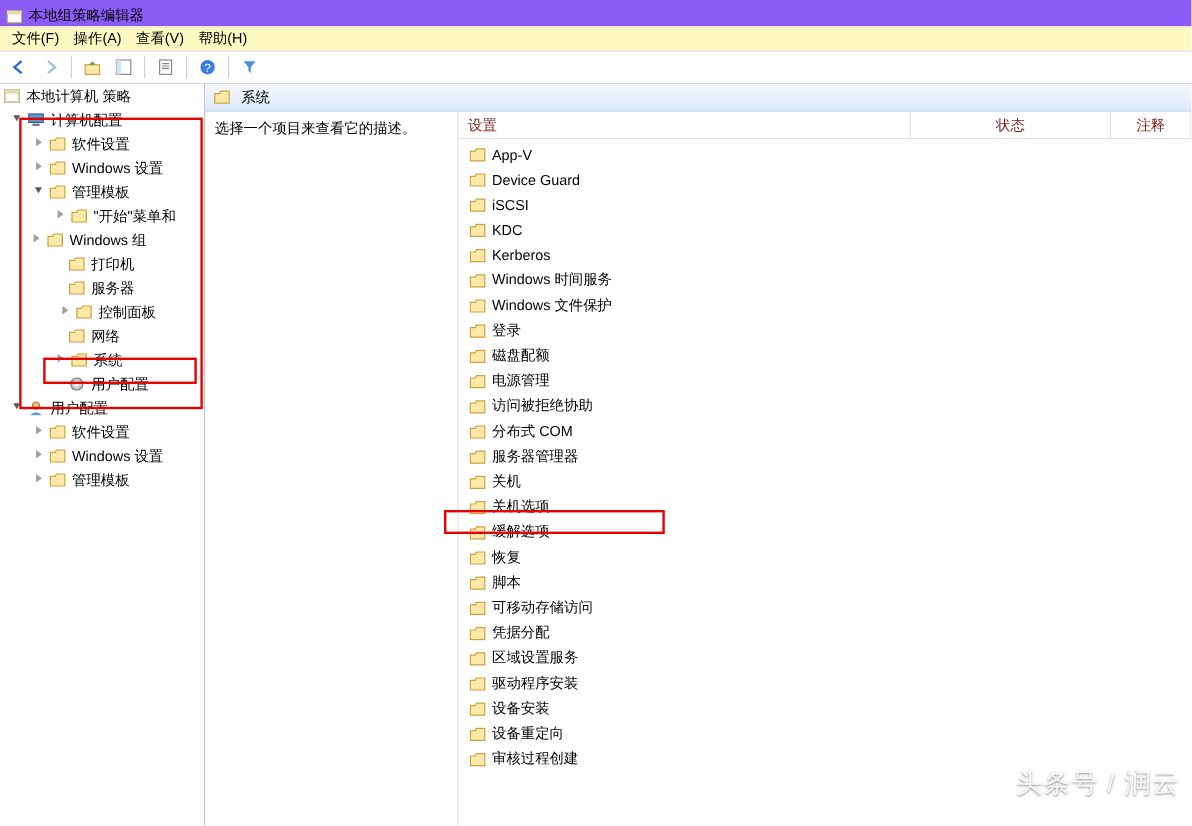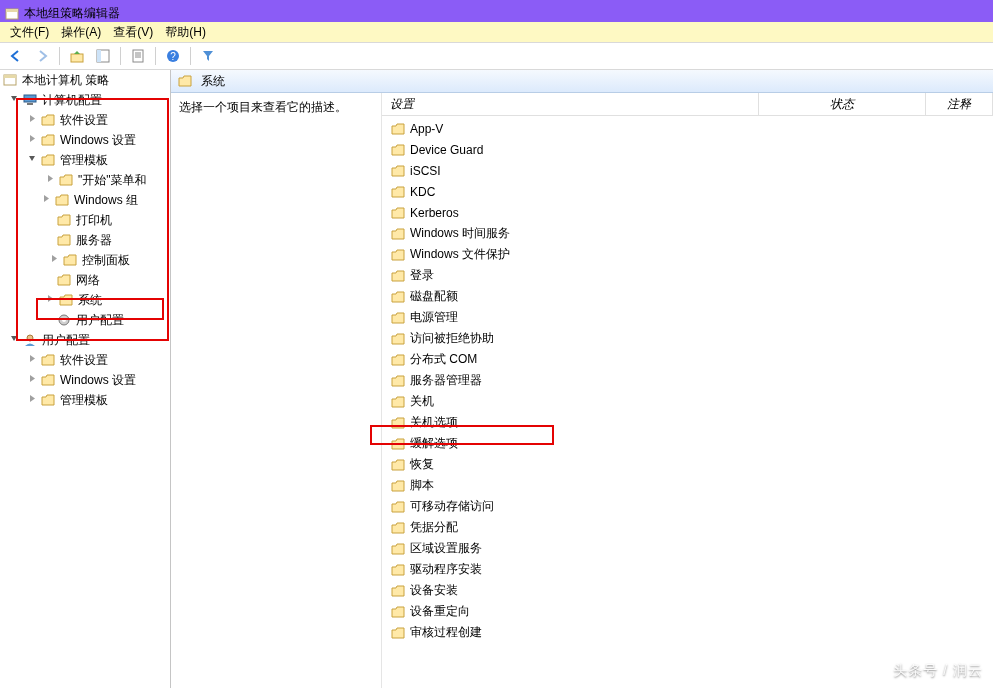--- a/index.html
+++ b/index.html
@@ -123,22 +123,21 @@
   .list-header {
     height: 22px;
     display: flex;
     border-bottom: 1px solid #e0e0e0;
   }
   .list-header-cell {
     display: flex;
     align-items: center;
     padding: 0 8px;
     border-right: 1px solid #e0e0e0;
-    color: #000000;
-    font-style: italic;
+    color: #7f1d1d;
   }
   .lh-setting { width: 360px; }
   .lh-state { width: 150px; justify-content: center; }
   .lh-note { flex: 1; justify-content: center; }
   .list-body {
     padding: 2px 0;
   }
   .list-row {
     display: flex;
     align-items: center;
@@ -148,22 +147,22 @@
   }
   .list-row .icon { margin-right: 4px; }
   .hi-box {
     position: absolute;
     border: 2px solid #e40303;
     box-sizing: border-box;
     pointer-events: none;
   }
   .watermark {
     position: absolute;
-    right: 10px; bottom: 8px;
-    font-size: 14px;
+    right: 10px; bottom: 20px;
+    font-size: 22px;
     color: rgba(255,255,255,0.9);
     text-shadow: 0 1px 2px rgba(0,0,0,0.5);
     font-weight: 500;
     letter-spacing: 1px;
   }
   .label-text { white-space: nowrap; }
 </style>
 </head>
 <body>
 
@@ -311,21 +310,21 @@
             </svg>
           </span>
         <span class="icon">
             <svg width="14" height="12">
               <path d="M1 3 L5 3 L6 1 L13 1 L13 11 L1 11 Z" fill="#ffe9a8" stroke="#c9a23f"></path>
             </svg>
           </span>
         <span class="label-text">"开始"菜单和</span>
       </div>
 
-      <div class="tree-row" style="padding-left:40px">
+      <div class="tree-row" style="padding-left:24px">
         <span class="expander">
             <svg width="9" height="9">
               <path d="M2 1 L7 4.5 L2 8 Z" fill="#a0a0a0"></path>
             </svg>
           </span>
         <span class="icon">
             <svg width="14" height="12">
               <path d="M1 3 L5 3 L6 1 L13 1 L13 11 L1 11 Z" fill="#ffe9a8" stroke="#c9a23f"></path>
             </svg>
           </span>

